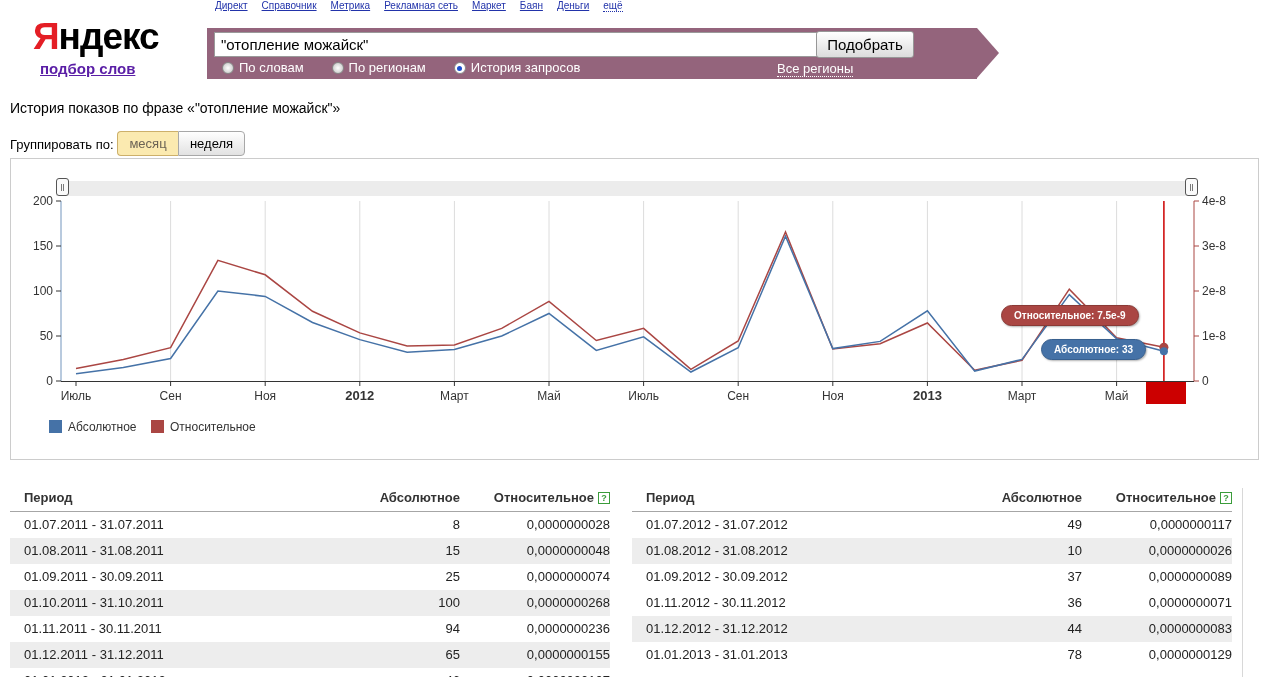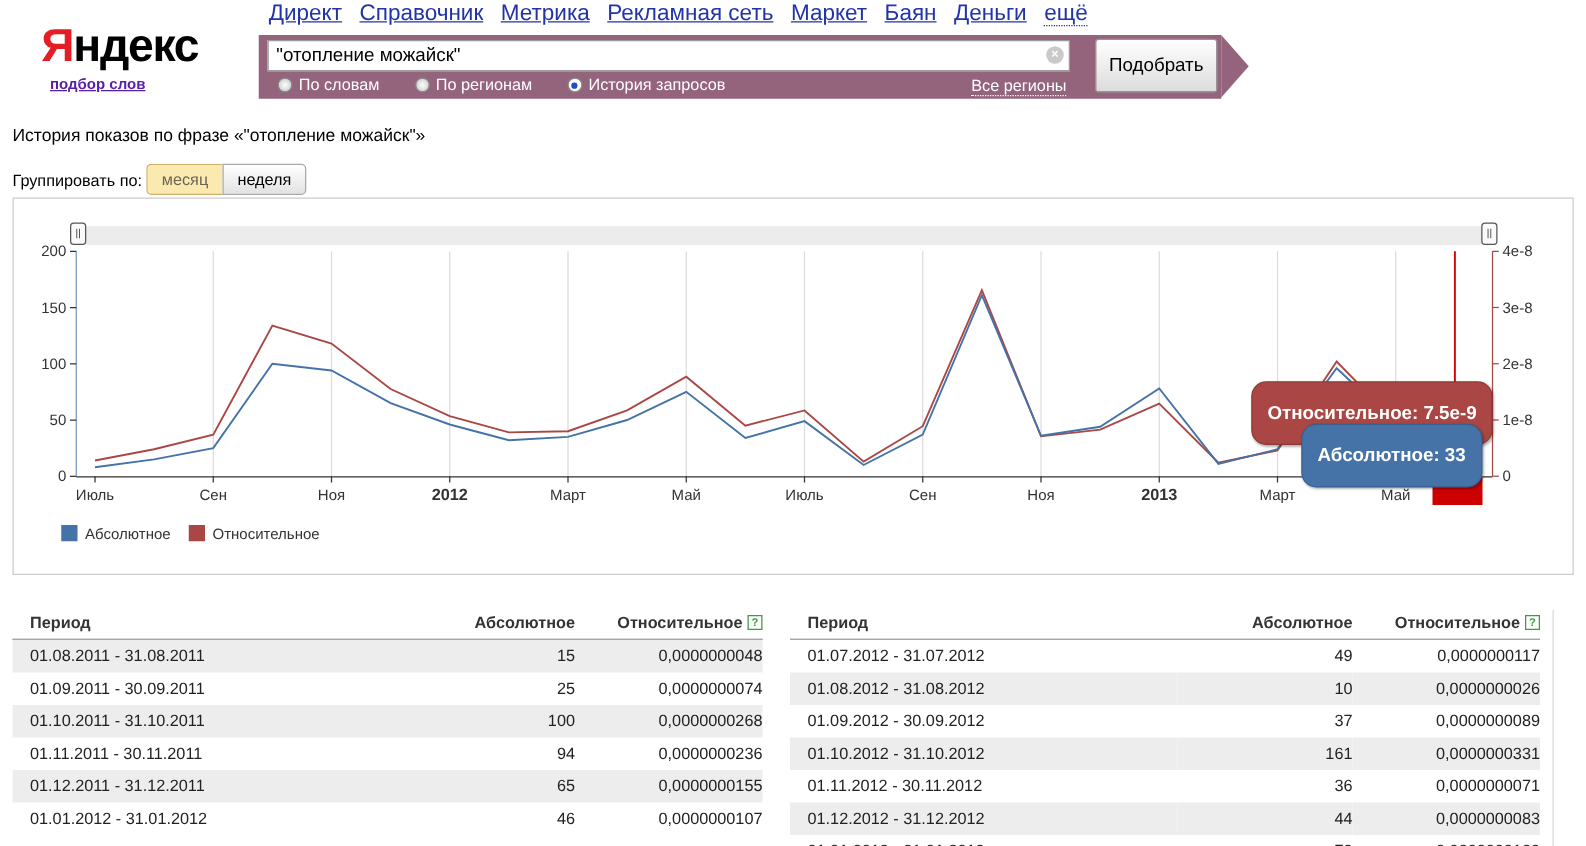--- a/index.html
+++ b/index.html
@@ -2,40 +2,40 @@
 <html><head>
 <meta charset="utf-8">
 <style>
   * { margin:0; padding:0; box-sizing:border-box; }
   html,body { background:#fff; }
   body {
     width:1269px; height:677px; overflow:hidden; position:relative;
     font-family:"Liberation Sans","DejaVu Sans",sans-serif; color:#000;
   }
   
-  .topnav { position:absolute; left:215px; top:0; font-size:18px; white-space:nowrap; }
+  .topnav { position:absolute; left:215px; top:0; font-size:10px; white-space:nowrap; }
   .topnav a { color:#2233aa; text-decoration:underline; margin-right:14px; cursor:pointer; }
   .topnav a.dotted { text-decoration:none; border-bottom:1px dotted #2233aa; }
   
   .logo { position:absolute; left:33px; top:16px; font-size:37px; font-weight:bold; letter-spacing:-1px; cursor:pointer; }
   .logo .ya { color:#e41e25; }
-  .logo-sub { position:absolute; left:40px; top:60px; font-size:12px; font-weight:bold;
+  .logo-sub { position:absolute; left:40px; top:60px; font-size:15px; font-weight:bold;
               color:#5a1ea6; text-decoration:underline; cursor:pointer; }
   
   .band { position:absolute; left:207px; top:28px; width:770px; height:51px; background:#94647c; }
   .band:after { content:""; position:absolute; right:-22px; top:0;
                 border-top:25.5px solid transparent; border-bottom:25.5px solid transparent;
                 border-left:22px solid #94647c; }
   .q-input { position:absolute; left:214px; top:32px; width:642px; height:25px;
              border:1px solid #9a9a9a; background:#fff; font-size:15px; padding:2px 22px 2px 6px;
              font-family:"Liberation Sans","DejaVu Sans",sans-serif; }
   .clear-x { position:absolute; left:837px; top:37px; width:14px; height:14px; border-radius:50%;
              background:#c9c9c9; color:#fff; font-size:10px; line-height:14px; text-align:center;
              cursor:pointer; font-weight:bold; }
-  .submit-btn { position:absolute; left:876px; top:31px; width:98px; height:43px;
+  .submit-btn { position:absolute; left:816px; top:31px; width:98px; height:27px;
                 background:linear-gradient(#ffffff,#dcdcdc); border:1px solid #979797;
                 border-radius:3px; font-size:15px; cursor:pointer;
                 font-family:"Liberation Sans","DejaVu Sans",sans-serif; }
   .radio-row { position:absolute; left:222px; top:60px; height:18px; color:#fff; font-size:13px; }
   .radio-item { display:inline-block; margin-right:28px; cursor:pointer; }
   .radio-circ { display:inline-block; width:12px; height:12px; border-radius:50%;
                 background:radial-gradient(#ffffff,#bfbfbf); border:1px solid #888;
                 vertical-align:-2px; margin-right:5px; position:relative; }
   .radio-circ.sel { background:#fff; }
   .radio-circ.sel:after { content:""; position:absolute; left:2.5px; top:2.5px; width:5px; height:5px;
@@ -55,22 +55,22 @@
   
   .chart-box { position:absolute; left:10px; top:158px; width:1249px; height:302px;
                border:1px solid #ccc; background:#fff; }
   .chart-box svg { position:absolute; left:0; top:0; }
   .slider-track { position:absolute; left:45px; top:22px; width:1141px; height:15px; background:#ececec; }
   .slider-handle { position:absolute; top:19px; width:13px; height:18px; background:#fafafa;
                    border:1px solid #555; border-radius:3px; font-size:8px; line-height:16px;
                    text-align:center; color:#333; cursor:ew-resize; z-index:5; }
   .legend { position:absolute; top:261px; font-size:12px; color:#333; }
   .legend .sw { display:inline-block; width:13px; height:13px; vertical-align:-2px; margin-right:6px; }
-  .tooltip { position:absolute; color:#fff; font-size:15px; font-weight:bold;
-             padding:16px 12px; border-radius:12px; white-space:nowrap; z-index:6;
+  .tooltip { position:absolute; color:#fff; font-size:10px; font-weight:bold;
+             padding:4px 12px; border-radius:12px; white-space:nowrap; z-index:6;
              box-shadow:1px 1px 2px rgba(0,0,0,.3);text-align:center; }
   .tt-rel { left:990px; top:146px; background:#aa4643; border:1px solid #8b3a36; }
   .tt-abs { left:1030px; top:180px; background:#4572a7; border:1px solid #38608f; }
   .end-tick { position:absolute; left:1135px; top:223px; width:37px; height:22px; background:#cc0000;
               color:#fff; font-size:13px; font-weight:bold; text-align:center; line-height:22px; z-index:4;padding-left:40px; }
   
   .wtable { position:absolute; top:486px; width:600px; border-collapse:collapse; font-size:13px; }
   .wtable.left-t { left:10px; } .wtable.right-t { left:632px; }
   .wtable th { font-weight:bold; color:#333; text-align:left; padding:4px 0 6px 14px;
                border-bottom:1px solid #a6a6a6; font-size:13px; }
@@ -183,20 +183,25 @@
 
 <table class="wtable left-t">
   <thead>
       <tr>
     <th>Период</th>
     <th class="num" style="width:140px;">Абсолютное</th>
     <th class="num" style="width:150px;"><span>Относительное</span><span class="help-q">?</span></th>
   </tr>
     </thead>
   <tbody id="tbody-left">
+      <tr>
+        <td>01.07.2011 - 31.07.2011</td>
+        <td class="num">8</td>
+        <td class="num">0,0000000028</td>
+      </tr>
       <tr class="alt">
         <td>01.08.2011 - 31.08.2011</td>
         <td class="num">15</td>
         <td class="num">0,0000000048</td>
       </tr>
       <tr>
         <td>01.09.2011 - 30.09.2011</td>
         <td class="num">25</td>
         <td class="num">0,0000000074</td>
       </tr>
@@ -240,25 +245,20 @@
       <tr class="alt">
         <td>01.08.2012 - 31.08.2012</td>
         <td class="num">10</td>
         <td class="num">0,0000000026</td>
       </tr>
       <tr>
         <td>01.09.2012 - 30.09.2012</td>
         <td class="num">37</td>
         <td class="num">0,0000000089</td>
       </tr>
-      <tr class="alt">
-        <td>01.10.2012 - 31.10.2012</td>
-        <td class="num">161</td>
-        <td class="num">0,0000000331</td>
-      </tr>
       <tr>
         <td>01.11.2012 - 30.11.2012</td>
         <td class="num">36</td>
         <td class="num">0,0000000071</td>
       </tr>
       <tr class="alt">
         <td>01.12.2012 - 31.12.2012</td>
         <td class="num">44</td>
         <td class="num">0,0000000083</td>
       </tr>

